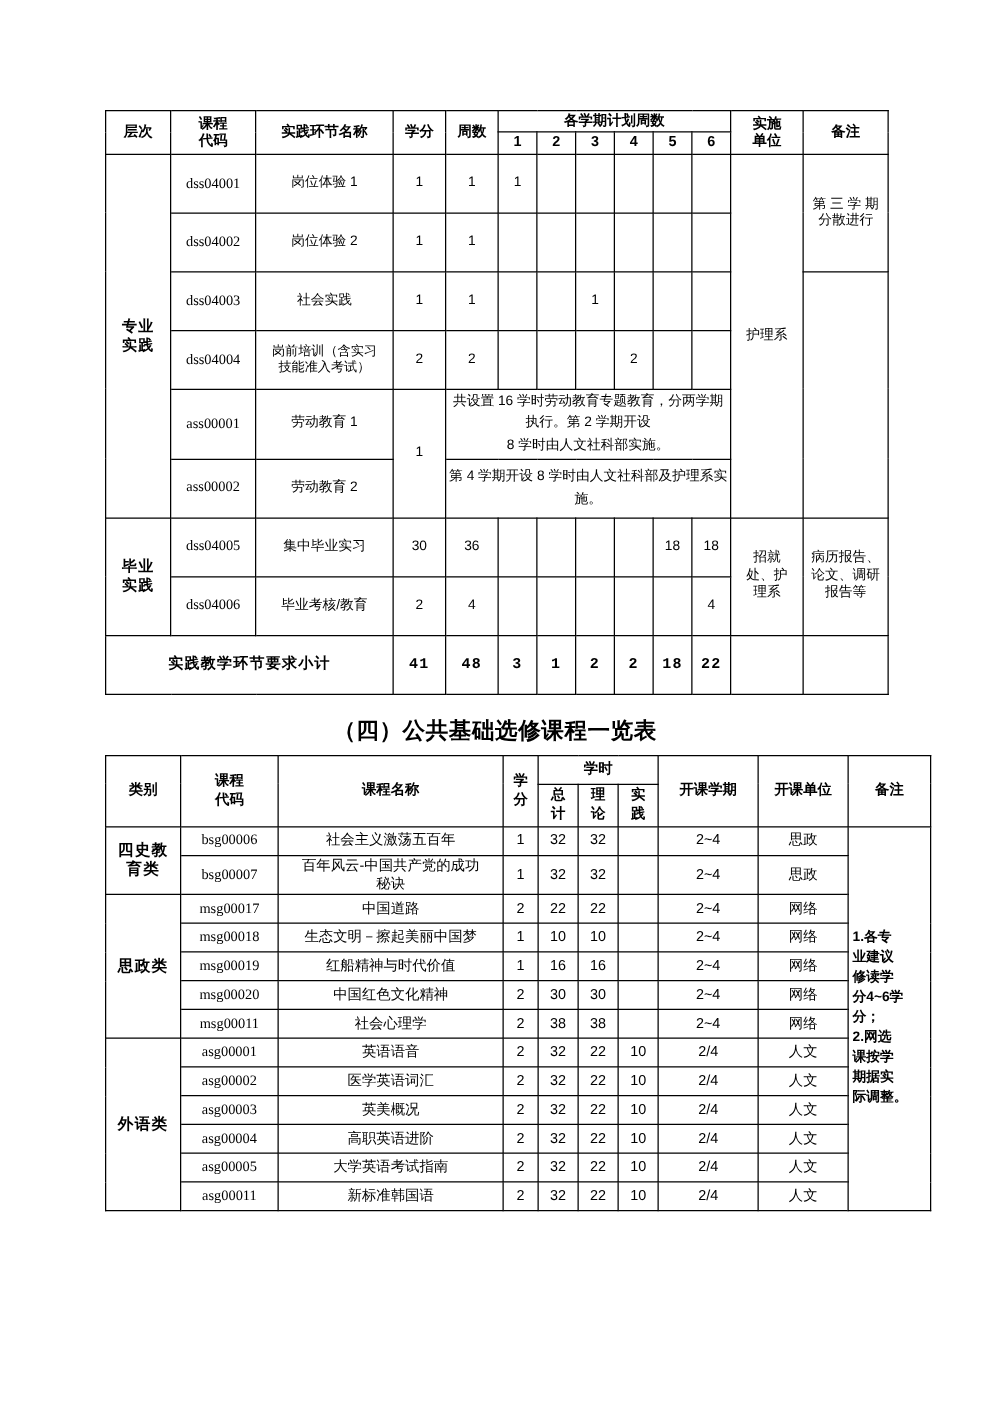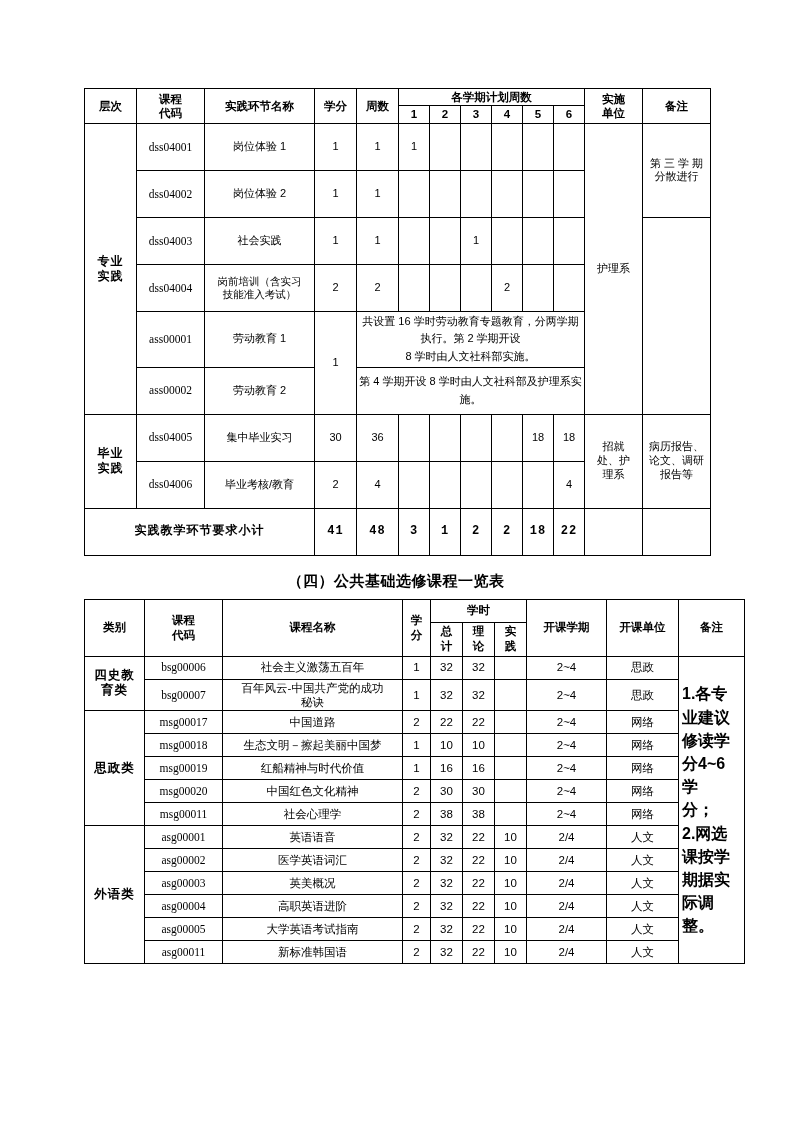--- a/index.html
+++ b/index.html
@@ -61,21 +61,21 @@
   }
   #t1 .sum {
     font-weight: bold;
     font-size: 12px;
     letter-spacing: 1px;
     font-family: Liberation Mono, monospace;
   }
   .sect-title {
     text-align: center;
     font-weight: bold;
-    font-size: 15px;
+    font-size: 18px;
     margin: 16px 0 8px 0;
     font-family: "DejaVu Serif", "Liberation Serif", serif;
     letter-spacing: 0.5px;
   }
   
   #t2 {
     font-size: 11.5px;
   }
   #t2 td { height: 20px; }
   #t2 .hd {
@@ -86,21 +86,21 @@
     font-family: "Liberation Serif", serif;
     font-size: 11.5px;
   }
   #t2 .cat {
     font-weight: bold;
     font-size: 12.5px;
     letter-spacing: 1px;
   }
   #t2 .remark {
     font-weight: bold;
-    font-size: 16px;
+    font-size: 11px;
     line-height: 1.45;
     text-align: left;
     padding: 2px 3px;
     letter-spacing: 0px;
   }
   .vert2 {
     line-height: 1.35;
   }
   .pagenum {
     position: absolute;

